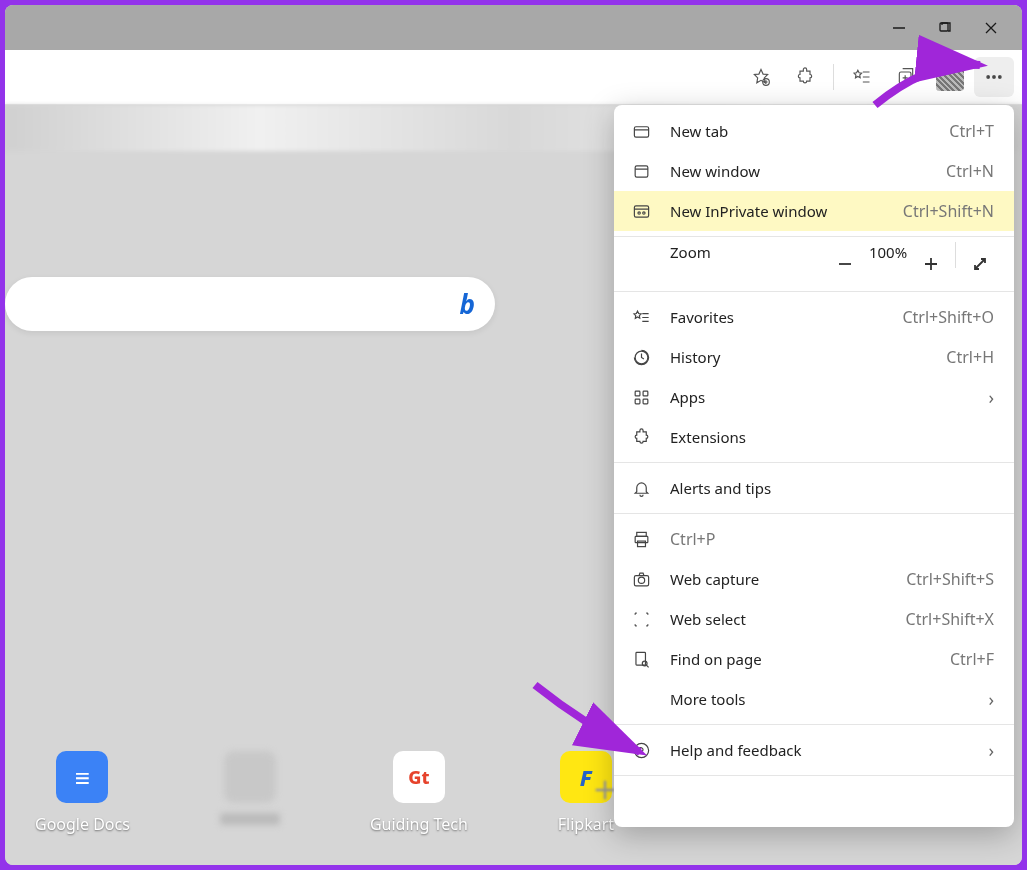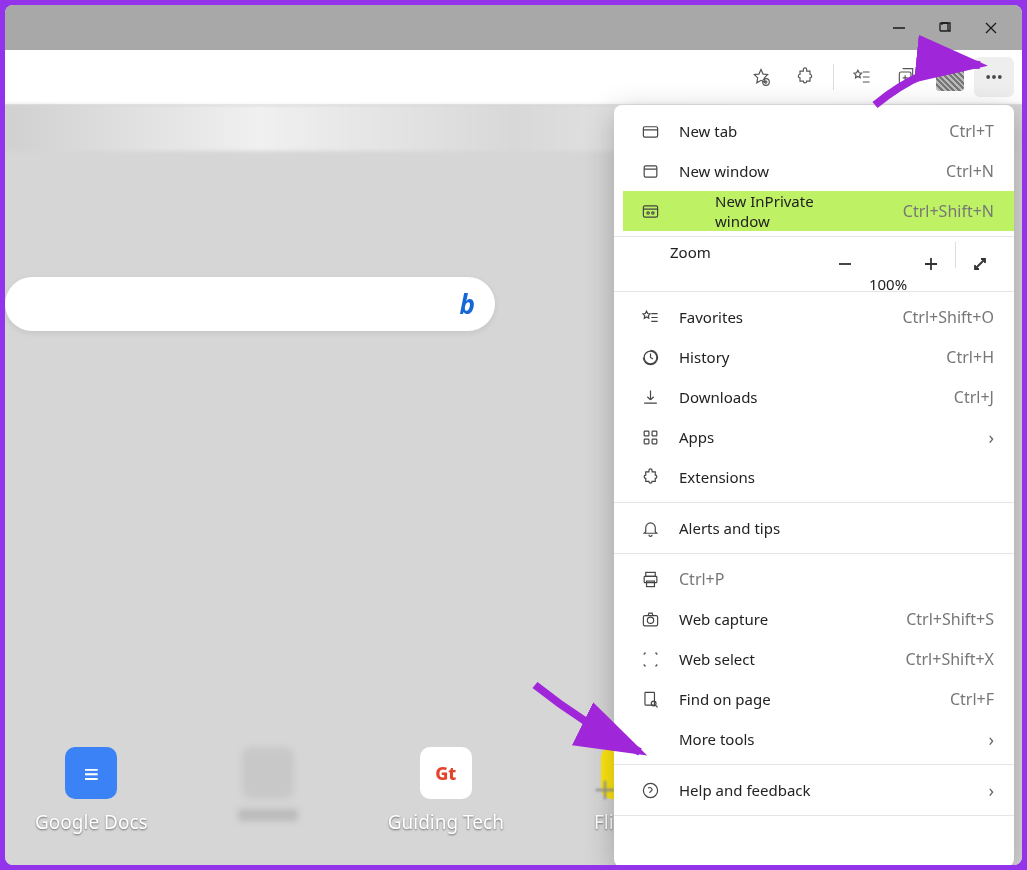--- a/index.html
+++ b/index.html
@@ -68,21 +68,21 @@
       padding-right: 20px;
       box-shadow: 0 2px 6px rgba(0,0,0,0.08);
     }
     .bing-logo { font-size: 26px; font-weight: 700; color: #1566d6; font-style: italic; }
     .shortcuts {
       position: absolute; bottom: 30px; left: 30px;
       display: flex; gap: 90px;
     }
     .shortcut { display: flex; flex-direction: column; align-items: center; gap: 10px; }
     .shortcut-icon { width: 52px; height: 52px; border-radius: 10px; display:flex;align-items:center;justify-content:center; }
-    .shortcut-label { color: #fff; font-size: 19px; text-shadow: 0 1px 2px rgba(0,0,0,0.5); }
+    .shortcut-label { color: #fff; font-size: 16px; text-shadow: 0 1px 2px rgba(0,0,0,0.5); }
     .add-btn {
       position: absolute; bottom: 55px; left: 580px;
       width: 40px; height: 40px;
       display:flex;align-items:center;justify-content:center;
       filter: blur(1px);
     }
     .menu {
       position: absolute;
       top: 100px; right: 8px;
       width: 400px;
@@ -92,38 +92,37 @@
       padding: 6px 0;
       z-index: 100;
     }
     .menu-item {
       display: flex; align-items: center;
       height: 40px;
       padding: 0 20px 0 16px;
       font-size: 15px; color: #222;
       cursor: pointer;
       position: relative;
-      margin-left: 9px;
-    }
-    .menu-item.hovered { background: #bef264; gap: 36px; }
+    }
+    .menu-item.hovered { background: #fef9c3; }
     .menu-item .mi-icon { width: 22px; margin-right: 18px; display:flex;align-items:center;justify-content:center; }
     .menu-item .mi-icon svg { width: 19px; height: 19px; stroke: #444; stroke-width: 1.5; fill: none; }
     .menu-item .mi-label { flex: 1; }
     .menu-item .mi-shortcut { color: #777; font-size: 16px; }
     .menu-item .mi-arrow { color: #666; font-size: 18px; }
     .menu-sep { height: 1px; background: #e5e5e5; margin: 5px 0; }
     .zoom-row {
       display: flex; 
       height: 44px; padding: 0 16px 0 56px;
       font-size: 15px; color: #222;
     }
     .zoom-label { flex: 1; }
     .zoom-btn { width: 36px; display:flex;justify-content:center;align-items:center; cursor:pointer;}
     .zoom-btn svg { width: 16px; height: 16px; stroke: #333; stroke-width: 1.8; fill:none;}
-    .zoom-val { width: 50px; text-align: center; margin-top: 32px; }
+    .zoom-val { width: 50px; text-align: center; }
     .zoom-divider { width: 1px; height: 26px; background: #ddd; margin: 0 6px; }
     .arrow-annot {
       position: absolute;
       pointer-events: none;
       z-index: 200;
     }
   </style>
 </head>
 <body>
 
@@ -295,29 +294,20 @@
       <span class="mi-icon">
           <svg viewBox="0 0 24 24">
             <circle cx="12" cy="12" r="8"></circle>
             <path d="M12 7v5l3 2M3 12a9 9 0 109-9"></path>
           </svg>
         </span>
       <span class="mi-label">History</span>
       <span class="mi-shortcut">Ctrl+H</span>
     </div>
 
-    <div class="menu-item">
-      <span class="mi-icon">
-          <svg viewBox="0 0 24 24">
-            <path d="M12 3v12m0 0l-4-4m4 4l4-4M4 19h16"></path>
-          </svg>
-        </span>
-      <span class="mi-label">Downloads</span>
-      <span class="mi-shortcut">Ctrl+J</span>
-    </div>
 
     <div class="menu-item">
       <span class="mi-icon">
           <svg viewBox="0 0 24 24">
             <rect x="4" y="4" width="6" height="6" rx="1"></rect>
             <rect x="14" y="4" width="6" height="6" rx="1"></rect>
             <rect x="4" y="14" width="6" height="6" rx="1"></rect>
             <rect x="14" y="14" width="6" height="6" rx="1"></rect>
           </svg>
         </span>

